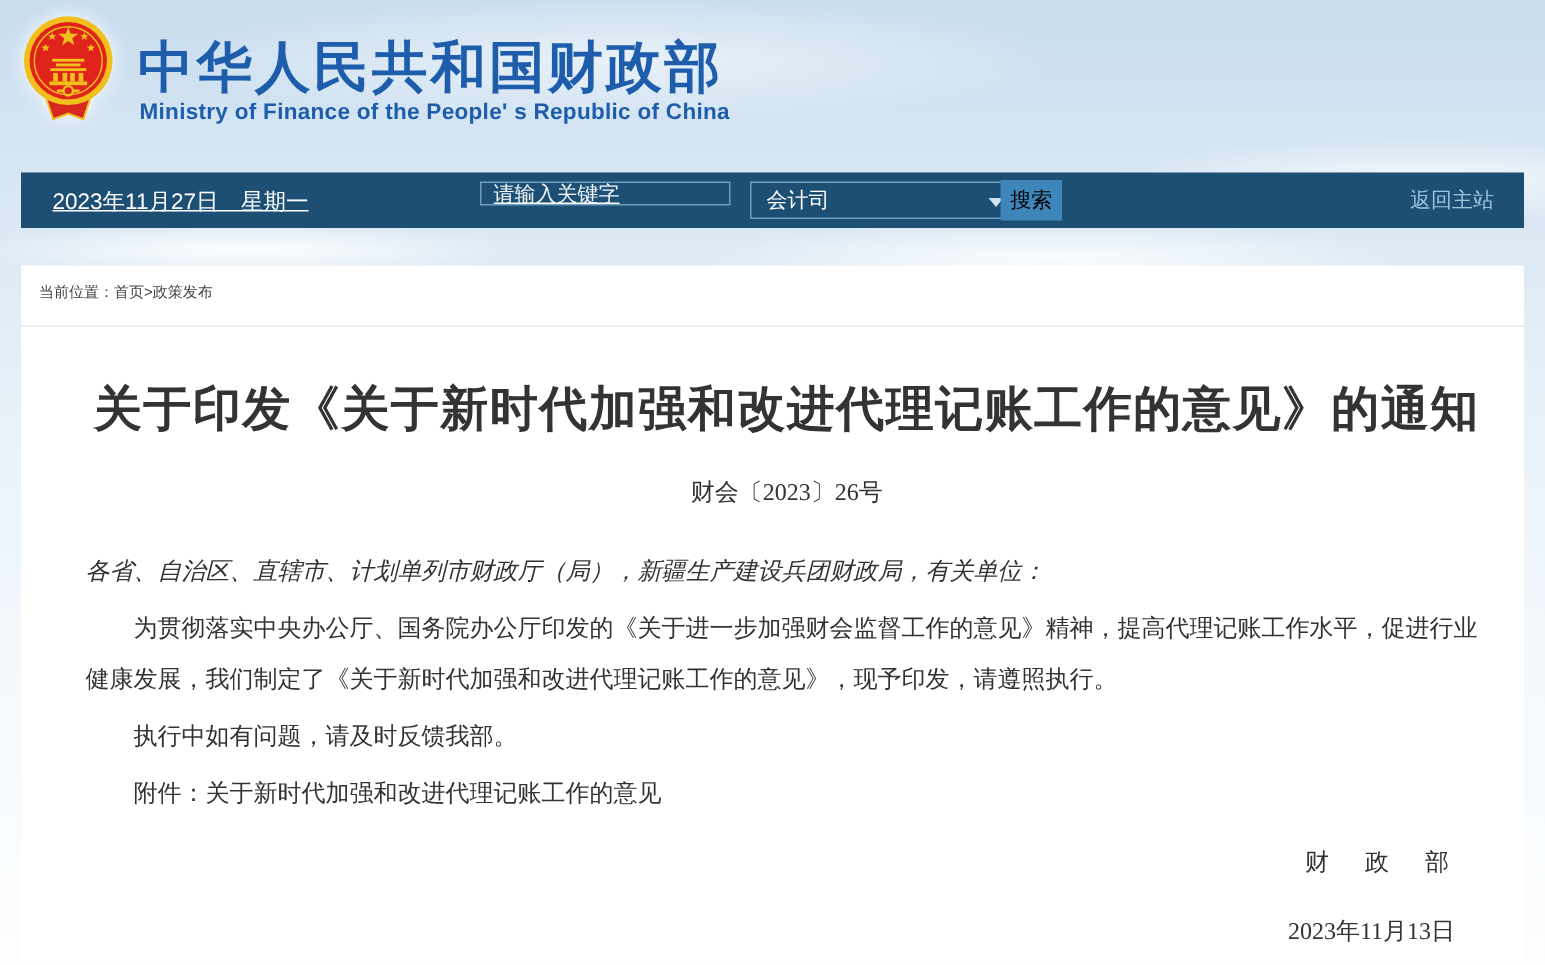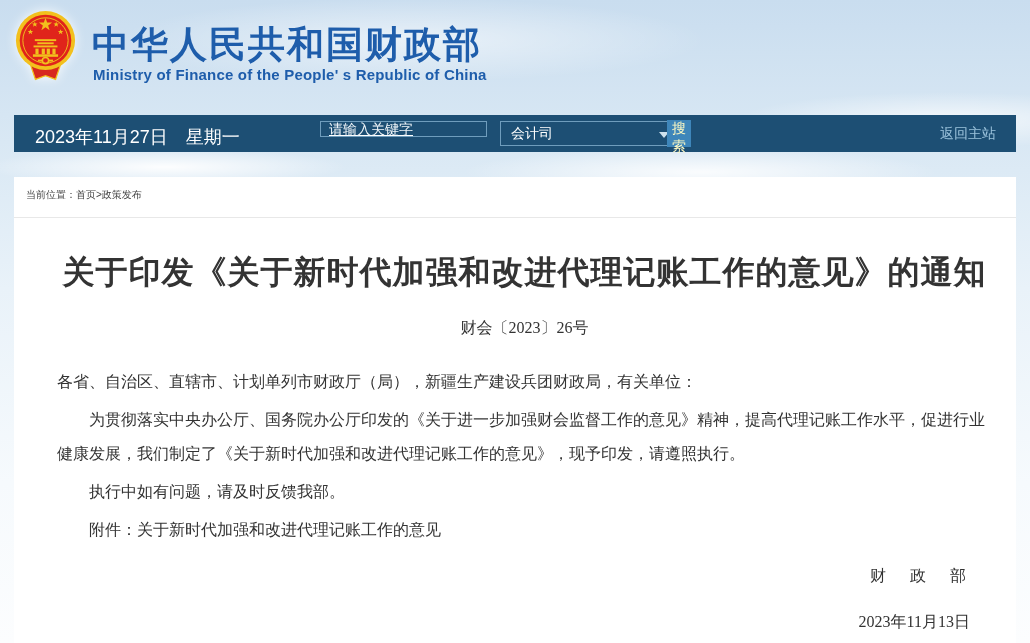--- a/index.html
+++ b/index.html
@@ -31,43 +31,43 @@
     position:absolute; left:93px; top:66px;
     font-size:15px; font-weight:bold; color:#1e5dab; letter-spacing:.2px;
   }
 
   
   .navbar {
     position:absolute; left:14px; top:115px; width:1002px; height:37px;
     background:#1d4f74;
   }
   .nav-date {
-    position:absolute; left:21px; top:10px; color:#ffffff; font-size:18px; white-space:pre;
+    position:absolute; left:21px; top:10px; color:#ffffff; font-size:15px; white-space:pre;text-decoration:underline;
   }
   .search-input {
     position:absolute; left:306px; top:6px; width:167px; height:16px;
     background:transparent; border:1px solid #6f9dbd; color:#ffffff;
     font-size:14px; padding:0 8px; outline:none;
     font-family:"Liberation Sans", sans-serif;
     text-decoration:underline;
   }
   .search-input::placeholder { color:#f2f7fa; opacity:1; }
   .dept-select {
     position:absolute; left:486px; top:6px; width:180px; height:25px;
     border:1px solid #6f9dbd; color:#ffffff; font-size:14px;
     display:flex; align-items:center; padding:0 10px; cursor:pointer;
   }
   .dept-caret {
     position:absolute; right:10px; top:10px; width:0; height:0;
     border-left:5px solid transparent; border-right:5px solid transparent;
     border-top:6px solid #cfe2ee;
   }
   .search-btn {
-    position:absolute; left:653px; top:5px; width:24px; height:27px;
-    background:#3e86ba; color:#fef9c3; border:none; font-size:14px; cursor:pointer;
+    position:absolute; left:653px; top:5px; width:41px; height:27px;
+    background:#3e86ba; color:#000000; border:none; font-size:14px; cursor:pointer;
     font-family:Liberation Mono, monospace;
   }
   .home-link {
     position:absolute; right:20px; top:10px; color:#9cc3dc; font-size:14px;
     text-decoration:none; cursor:pointer;
   }
 
   
   .content {
     position:absolute; left:14px; top:177px; width:1002px; height:466px;
@@ -79,21 +79,21 @@
     border-bottom:1px solid #e8e8e8;
   }
   .article { padding:0 24px 0 43px; font-family:"Liberation Serif", serif; color:#333333; }
   .doc-title {
     margin-top:33px; text-align:center;
     font-family:"Liberation Sans", sans-serif;
     font-size:32px; font-weight:bold; color:#333333; letter-spacing:1px;
   }
   .doc-number { margin-top:23px; text-align:center; font-size:16px; }
   .para { font-size:16px; line-height:34px; margin-top:4px; }
-  .para.first { margin-top:26px; }
+  .para.first { margin-top:26px;font-style:italic; }
   .para.indent { text-indent:2em; }
   .signature {
     margin-top:12px; text-align:right; font-size:16px; line-height:34px;
     letter-spacing:4px; margin-right:22px;
   }
   .sign-date {
     margin-top:12px; text-align:right; font-size:16px; line-height:34px;
     margin-right:22px;
   }
 </style>

